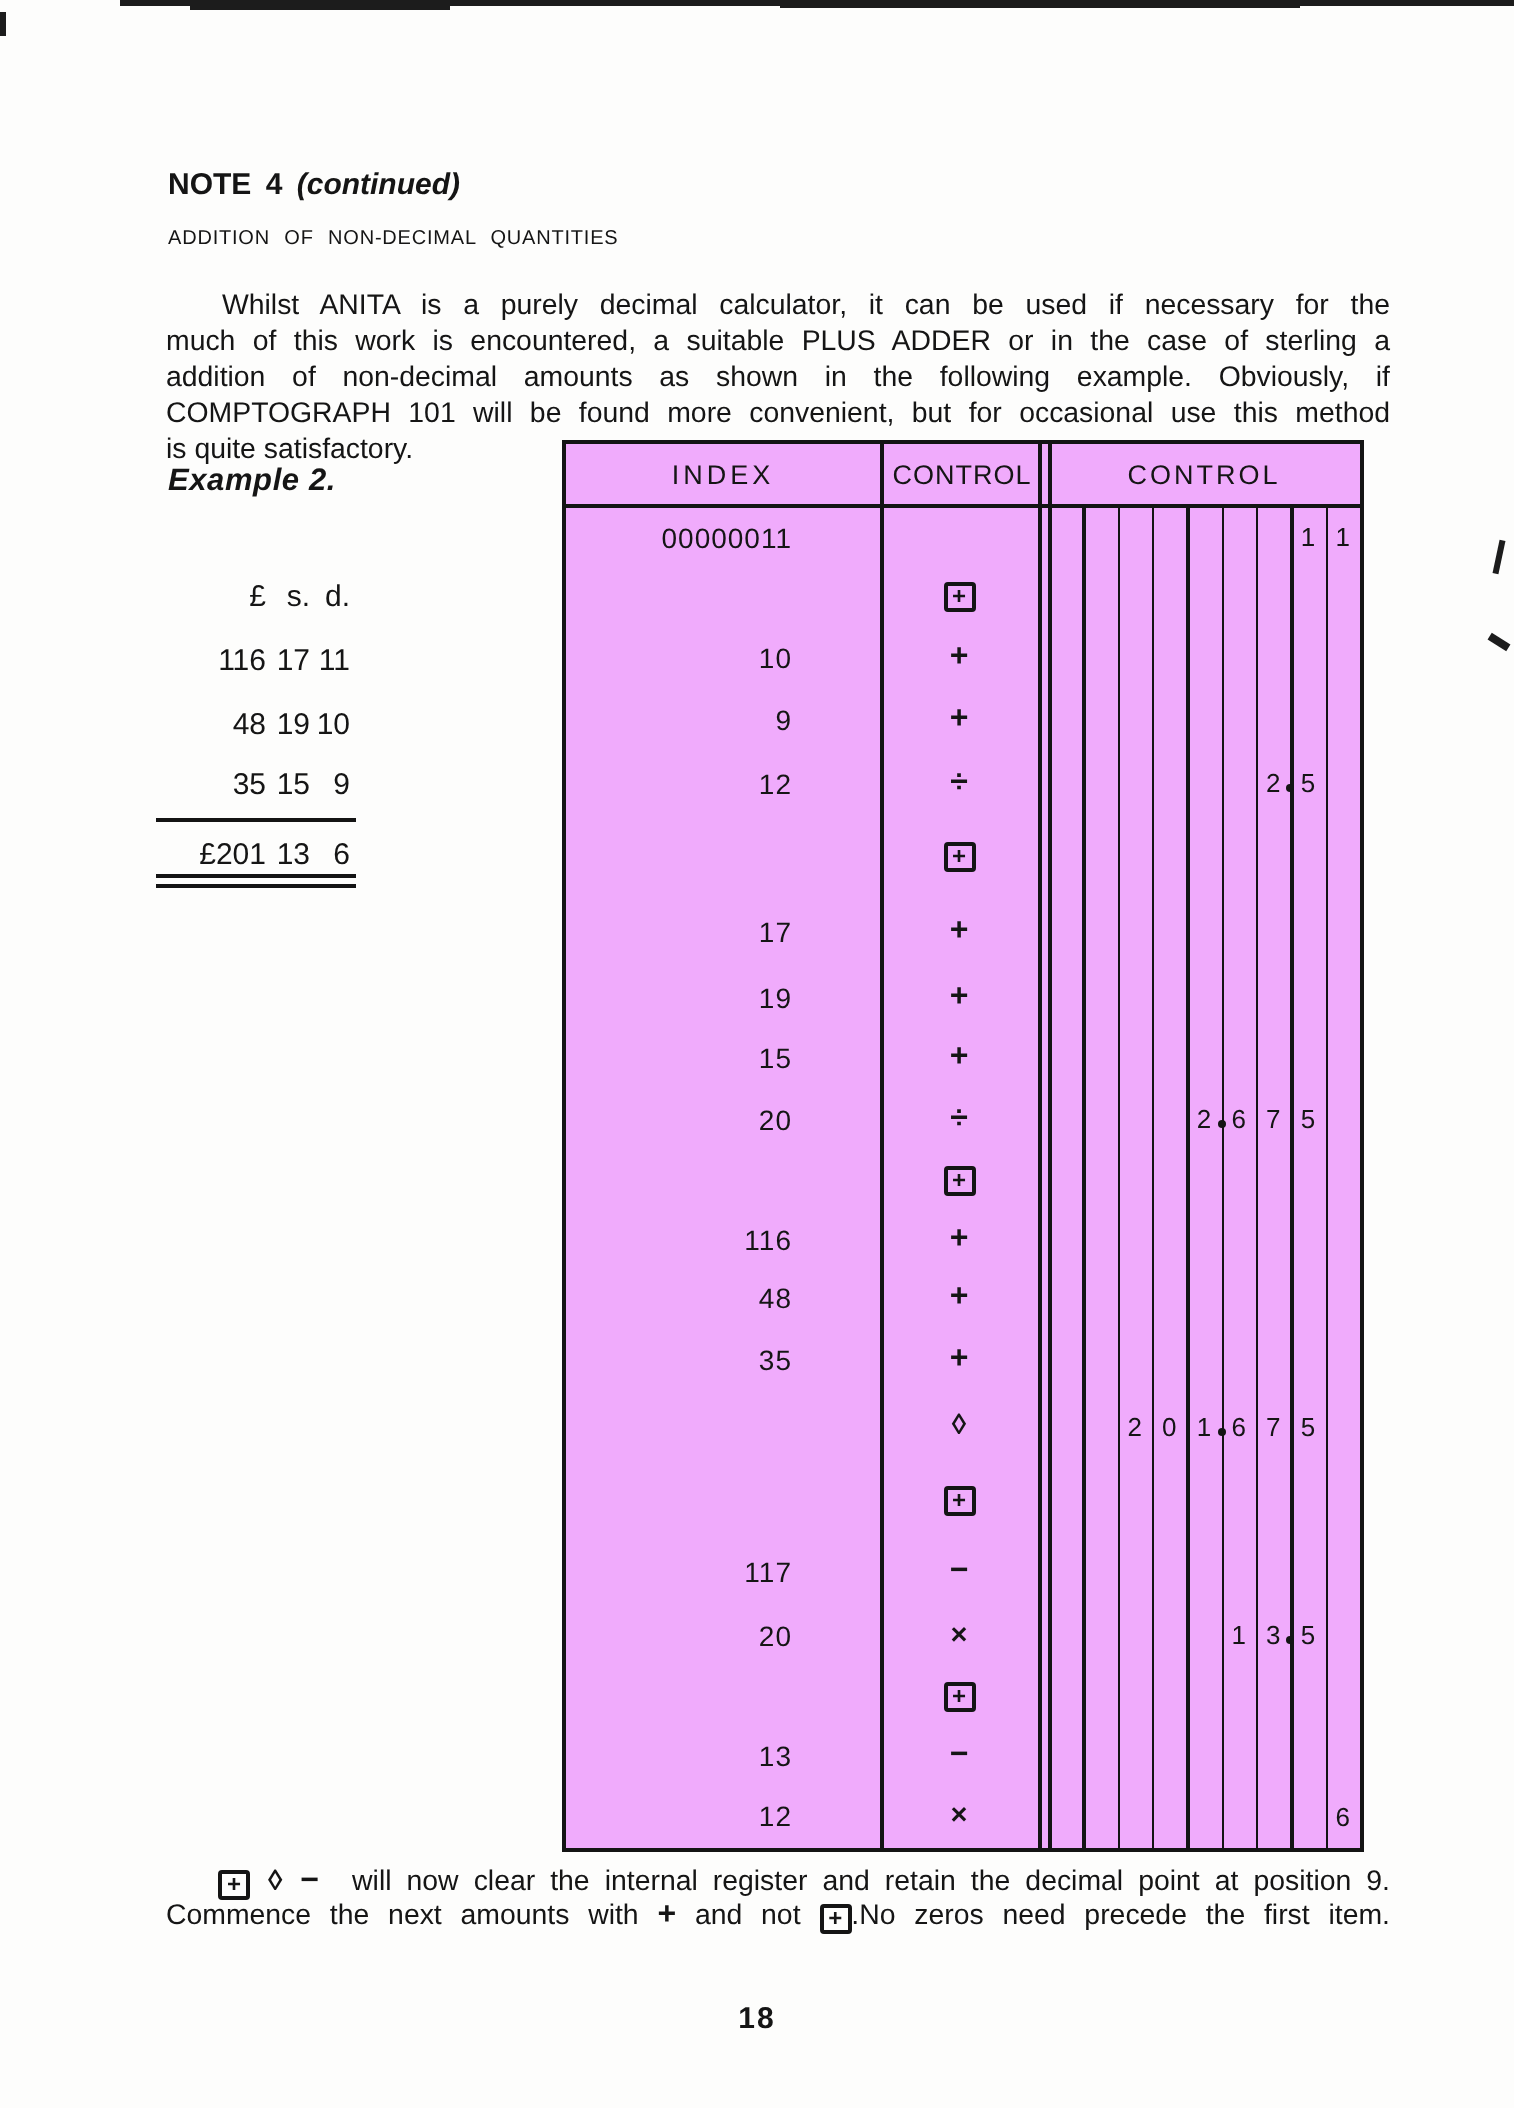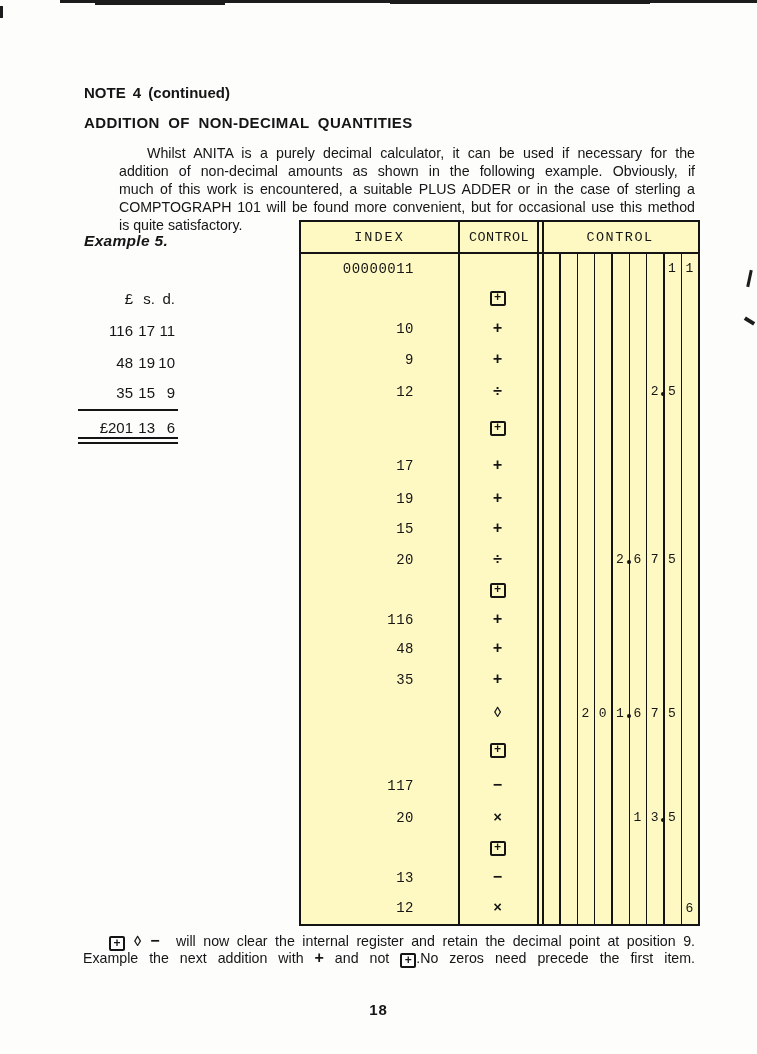--- a/index.html
+++ b/index.html
@@ -5,36 +5,36 @@
   html,body{margin:0;padding:0;}
   body{
     width:757px;height:1054px;position:relative;overflow:hidden;
     background:#fdfdfc;color:#151515;
     font-family:"Liberation Sans", sans-serif;
   }
   
   .artifact{position:absolute;background:#1c1c1c;}
   
   .note-title{position:absolute;left:84px;top:84px;font-size:15px;font-weight:700;word-spacing:3px;}
-  .note-title .ital{}
-  .section-title{position:absolute;left:84px;top:114px;font-size:15px;font-weight:700;letter-spacing:.4px;word-spacing:4px;}
+  .note-title .ital{font-style:italic;}
+  .section-title{position:absolute;left:84px;top:114px;font-size:10px;font-weight:400;letter-spacing:.4px;word-spacing:4px;}
   
   .para{position:absolute;left:83px;top:144px;width:612px;font-size:14.2px;line-height:18px;}
-  .para .pline{text-align:justify;text-align-last:justify;margin-left:36px;}
+  .para .pline{text-align:justify;text-align-last:justify;}
   .para .pline.first{text-indent:28px;}
   .para .pline.last{text-align-last:left;}
   .example{position:absolute;left:84px;top:232px;font-size:15.5px;font-weight:700;font-style:italic;letter-spacing:.3px;}
   
   .sterling{position:absolute;left:78px;top:282px;width:100px;font-size:15px;}
   .st-row{position:absolute;left:0;width:97px;display:flex;gap:2px;align-items:center;}
   .st-c{text-align:right;}
   .st-c.c1{width:55px;} .st-c.c2{width:20px;} .st-c.c3{width:18px;}
   .st-rule{position:absolute;left:0;width:100px;height:2px;background:#141414;}
   
-  .worksheet{position:absolute;left:299px;top:220px;width:397px;height:702px;border:2.5px solid #141414;background:#fef9c3;font-family:Liberation Mono, monospace;}
+  .worksheet{position:absolute;left:281px;top:220px;width:397px;height:702px;border:2.5px solid #141414;background:#f0abfc;}
   .ws-line{position:absolute;background:#141414;}
   .ws-header{position:absolute;left:0;top:0;width:100%;height:30px;border-bottom:2px solid #141414;}
   .ws-h{position:absolute;top:0;height:30px;display:flex;align-items:center;justify-content:center;font-size:13.5px;}
   .ws-row{position:absolute;left:0;width:100%;}
   .ws-index{position:absolute;left:0;top:0;height:100%;width:157px;display:flex;align-items:center;justify-content:flex-end;padding-right:44px;box-sizing:border-box;font-size:14px;letter-spacing:.5px;}
   .ws-control{position:absolute;left:157px;top:0;height:100%;width:79px;display:flex;align-items:center;justify-content:center;}
   .ws-digit{position:absolute;top:0;height:100%;width:14px;display:flex;align-items:center;justify-content:center;font-size:13px;font-weight:500;}
   .ws-point{position:absolute;width:4px;height:4px;border-radius:50%;background:#141414;}
   .op{font-weight:700;font-size:16px;}
   .op-mul{font-weight:700;font-size:14.5px;}
@@ -59,27 +59,27 @@
 <div class="artifact" style="left:744px;top:319px;width:11px;height:4px;transform:rotate(32deg);"></div>
 
 <div class="note-title">
   <span>NOTE 4</span>
   <span class="ital">(continued)</span>
 </div>
 <div class="section-title">ADDITION OF NON-DECIMAL QUANTITIES</div>
 
 <div class="para" id="para">
     <div class="pline first">Whilst ANITA is a purely decimal calculator, it can be used if necessary for the</div>
+    <div class="pline">much of this work is encountered, a suitable PLUS ADDER or in the case of sterling a</div>
     <div class="pline">addition of non-decimal amounts as shown in the following example. Obviously, if</div>
-    <div class="pline">much of this work is encountered, a suitable PLUS ADDER or in the case of sterling a</div>
     <div class="pline">COMPTOGRAPH 101 will be found more convenient, but for occasional use this method</div>
     <div class="pline last">is quite satisfactory.</div>
   </div>
 
-<div class="example">Example 5.</div>
+<div class="example">Example 2.</div>
 
 <div class="sterling" id="sterling">
     <div class="st-row" style="top: 0px; height: 32px;">
       <span class="st-c c1">£</span>
       <span class="st-c c2">s.</span>
       <span class="st-c c3">d.</span>
     </div>
     <div class="st-row" style="top: 32px; height: 32px;">
       <span class="st-c c1">116</span>
       <span class="st-c c2">17</span>
@@ -257,15 +257,15 @@
     <div class="ws-row" style="top: 670px; height: 32px;">
       <div class="ws-index">12</div>
       <div class="ws-control">
         <span class="op-mul">×</span>
       </div>
       <div class="ws-digit" style="left: 381.333px;">6</div>
     </div>
   </div>
 
 <div class="foot foot1" id="foot1"><span class="fsym"><span class="keybox">+</span></span><span class="fsym"><span class="op-dia">◊</span></span><span class="fsym"><span class="op">−</span></span><span>&nbsp;will now clear the internal register and retain the decimal point at position 9.</span></div>
-<div class="foot foot2" id="foot2"><span>Example the next addition with </span><span class="op">+</span><span> and not </span><span class="keybox">+</span><span>.No zeros need precede the first item.</span></div>
+<div class="foot foot2" id="foot2"><span>Commence the next amounts with </span><span class="op">+</span><span> and not </span><span class="keybox">+</span><span>.No zeros need precede the first item.</span></div>
 
 <div class="pagenum">18</div>
 
 </body></html>

